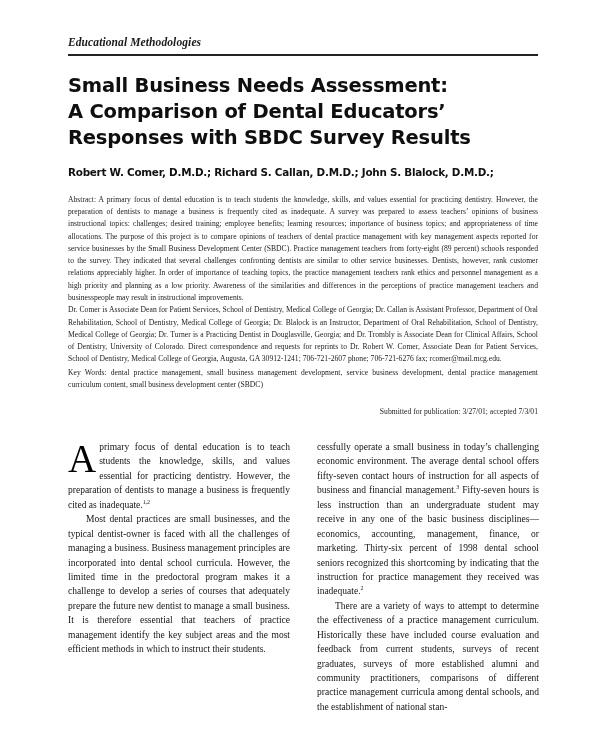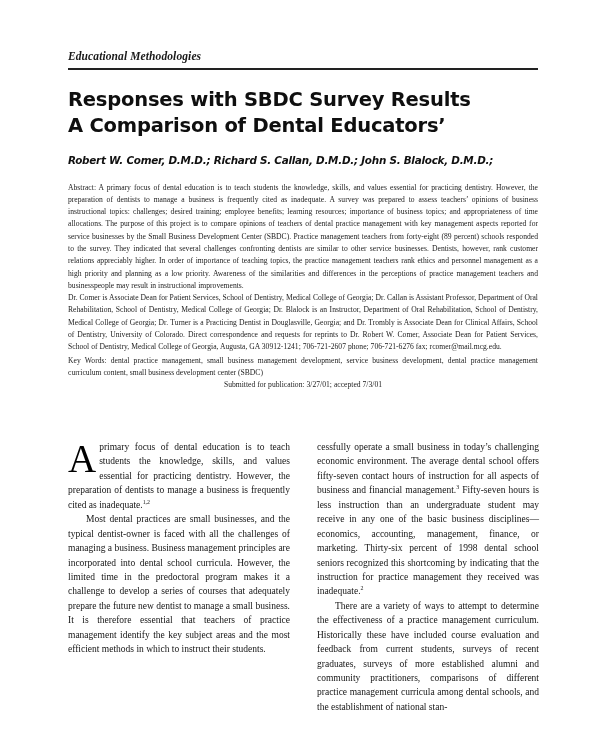--- a/index.html
+++ b/index.html
@@ -18,21 +18,21 @@
     position: relative;
     width: 600px;
     height: 730px;
     background: #ffffff;
     box-sizing: border-box;
     padding: 0;
   }
   .page-inner {
     position: absolute;
     left: 68px;
-    top: 14px;
+    top: 0;
     width: 470px;
   }
 
   
   .running-head {
     margin-top: 36px;
     font-family: "Liberation Serif", serif;
     font-style: italic;
     font-weight: bold;
     font-size: 11.5px;
@@ -61,37 +61,36 @@
 
   
   .authors {
     margin-top: 14px;
     font-family: "DejaVu Sans", sans-serif;
     font-weight: bold;
     font-size: 10.4px;
     line-height: 1.5;
     color: #111;
     letter-spacing: -0.25px;
-    font-style: italic;
   }
   .authors .aline { display: block; white-space: nowrap; }
 
   
   .smallblock {
     font-family: "Liberation Serif", serif;
     font-size: 7.6px;
     line-height: 1.62;
     text-align: justify;
     color: #1b1b1b;
     letter-spacing: 0.02px;
   }
   .abstract { margin-top: 13px; }
   .bios { }
   .keywords { margin-top: 1px; }
-  .submitted { margin-top: 0; text-align: center; }
+  .submitted { margin-top: 15px; text-align: right; }
   .lbl-ital { }
 
   
   .columns {
     position: absolute;
     left: 68px;
     top: 440px;
     width: 472px;
     display: flex;
     gap: 27px;
@@ -131,22 +130,23 @@
 
 <div class="page">
 
   <div class="page-inner">
 
     <div class="running-head">Educational Methodologies</div>
 
     <div class="head-rule"></div>
 
     <h1 class="title">
+      <span class="tline">Small Business Needs Assessment:</span>
+      <span class="tline">A Comparison of Dental Educators’</span>
       <span class="tline">Responses with SBDC Survey Results</span>
-      <span class="tline">A Comparison of Dental Educators’</span>
     </h1>
 
     <div class="authors">
       <span class="aline">Robert W. Comer, D.M.D.; Richard S. Callan, D.M.D.; John S. Blalock, D.M.D.;</span>
     </div>
 
     <div class="smallblock abstract">
       <span class="lbl-ital">Abstract:</span><span> A primary focus of dental education is to teach students the knowledge, skills, and values essential for practicing dentistry. However, the preparation of dentists to manage a business is frequently cited as inadequate. A survey was prepared to assess teachers’ opinions of business instructional topics: challenges; desired training; employee benefits; learning resources; importance of business topics; and appropriateness of time allocations. The purpose of this project is to compare opinions of teachers of dental practice management with key management aspects reported for service businesses by the Small Business Development Center (SBDC). Practice management teachers from forty-eight (89 percent) schools responded to the survey. They indicated that several challenges confronting dentists are similar to other service businesses. Dentists, however, rank customer relations appreciably higher. In order of importance of teaching topics, the practice management teachers rank ethics and personnel management as a high priority and planning as a low priority. Awareness of the similarities and differences in the perceptions of practice management teachers and businesspeople may result in instructional improvements.</span>
     </div>
 

